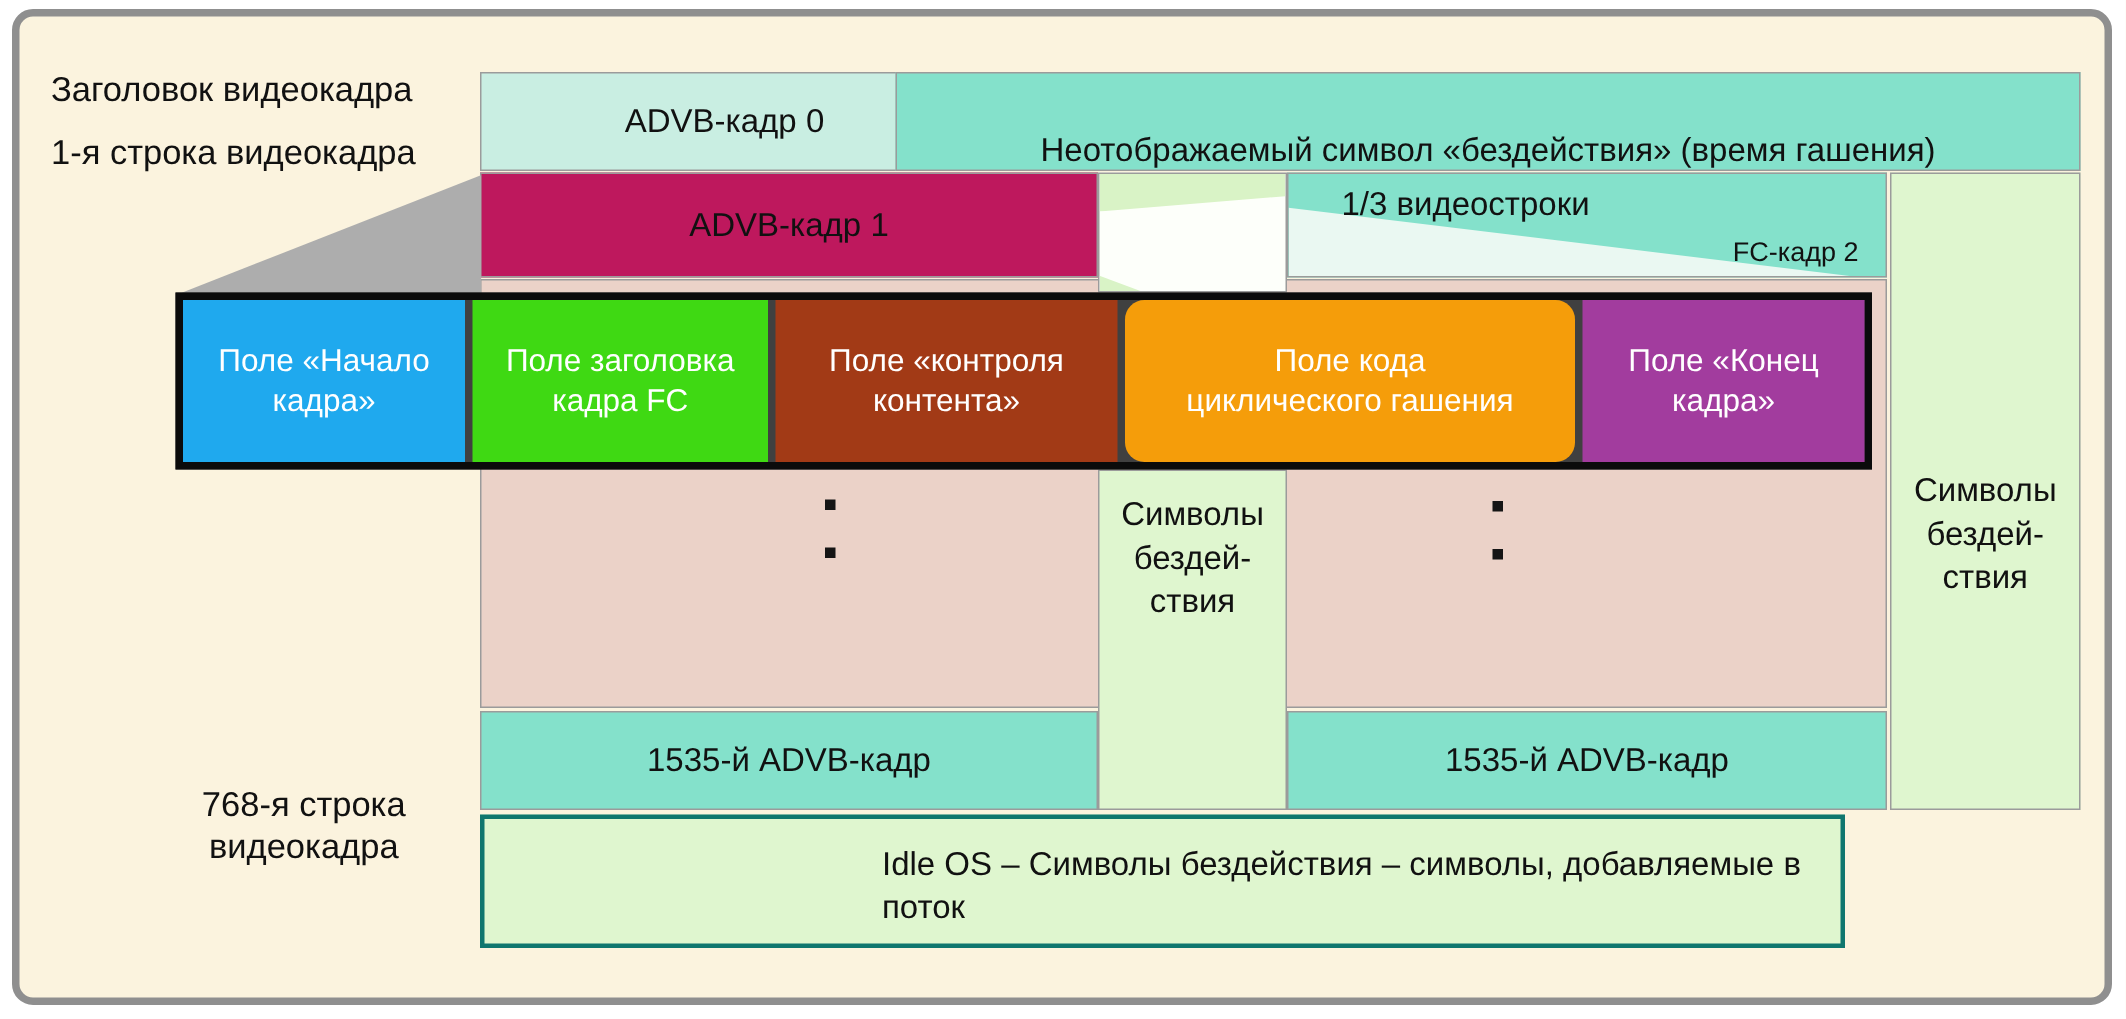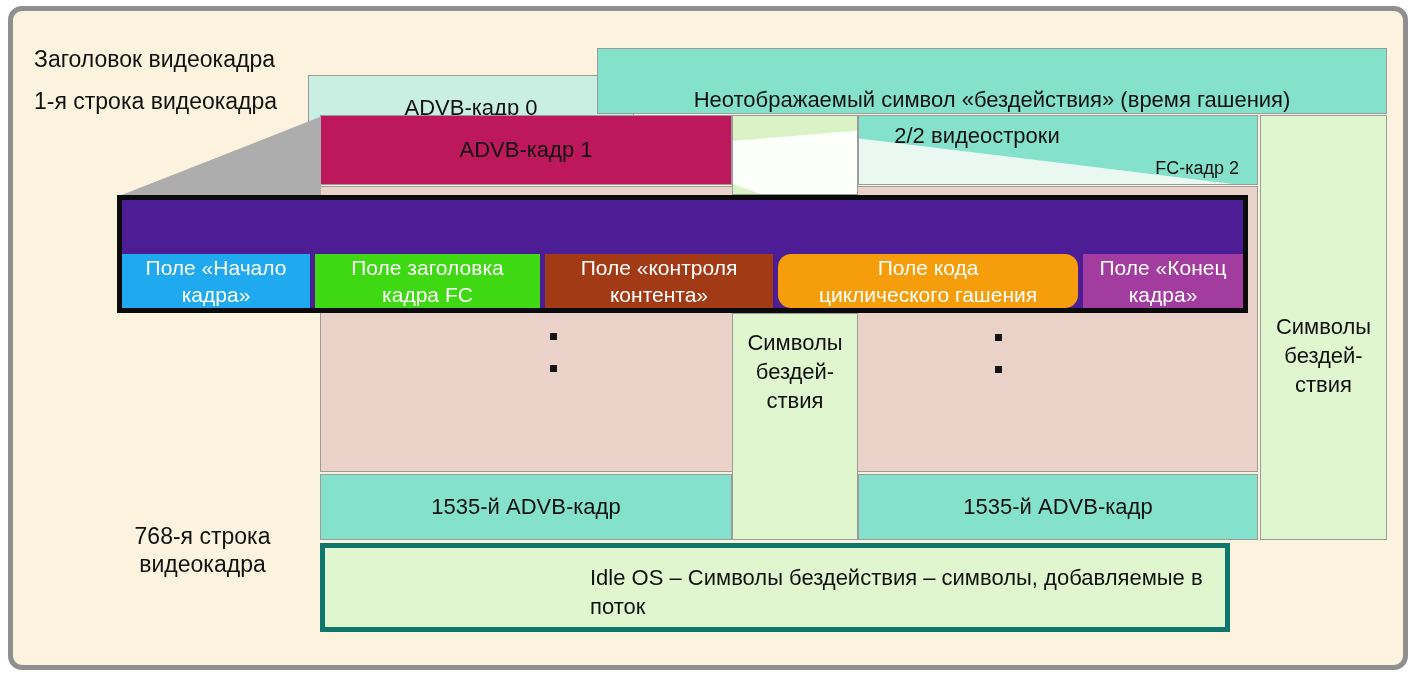--- a/index.html
+++ b/index.html
@@ -14,21 +14,21 @@
     border:5px solid #8F8F8F;border-radius:14px;
   }
   .cell{
     border:1px solid #9b9b9b;
     display:flex;align-items:center;justify-content:center;
     text-align:center;font-size:22px;line-height:26px;
   }
   .label{font-size:23px;line-height:27px;white-space:nowrap;}
   .label-center{text-align:center;white-space:normal;}
   
-  .advb0{left:308px;top:48px;width:326px;height:66px;margin-top:27px;}
+  .advb0{left:320px;top:48px;width:326px;height:66px;}
   .blanking{left:597px;top:48px;width:790px;height:66px;align-items:flex-end;}
   
   .advb1{left:320px;top:115px;width:412px;height:70px;}
   .colD{left:732px;top:115px;width:126px;height:80px;border:1px solid #9b9b9b;}
   .wedge{position:absolute;inset:0;}
   .wedge-top{clip-path:polygon(0 0,100% 0,100% 19%,0 32%);}
   .wedge-corner{clip-path:polygon(0 87%,0 100%,22% 100%);}
   .boxE{left:858px;top:115px;width:400px;height:70px;border:1px solid #9b9b9b;overflow:hidden;}
   .wedge-pale{clip-path:polygon(0 33%,0 100%,94% 100%);}
   .halfline{position:absolute;left:10px;top:7px;width:216px;text-align:center;font-size:22px;}
@@ -40,32 +40,32 @@
     justify-content:flex-start;align-items:flex-start;flex-direction:column;}
   .col-text{width:100%;text-align:center;font-size:22px;line-height:29px;}
   
   .pink{left:320px;top:186px;width:938px;height:286px;border:1px solid #9b9b9b;}
   
   .triangle{left:117px;top:115px;width:204px;height:81px;
     clip-path:polygon(100% 2%,100% 100%,1% 100%);}
   
   .fields{
     left:117px;top:195px;width:1131px;height:118px;
-    border:5px solid #0b0b0b;background:#4c1d95;
-    display:flex;gap:5px;align-items:flex-end;
+    border:5px solid #0b0b0b;background:#404040;
+    display:flex;gap:5px;
   }
   .field{
     display:flex;flex-direction:column;justify-content:center;
     text-align:center;color:#ffffff;font-size:21px;line-height:27px;
   }
-  .f0{width:188px;} .f1{width:225px;} .f2{width:228px;} .f3{width:300px;} .f4{flex:1;}
+  .f0{width:188px;} .f1{width:197px;} .f2{width:228px;} .f3{width:300px;} .f4{flex:1;}
   
   .r1535l{left:320px;top:474px;width:412px;height:66px;}
   .r1535r{left:858px;top:474px;width:400px;height:66px;}
-  .idlebox{left:320px;top:543px;width:910px;height:89px;border:5px solid #0f766e;}
+  .idlebox{left:320px;top:543px;width:910px;height:89px;border:3px solid #0f766e;}
   .idletext{position:absolute;left:265px;top:15px;font-size:22px;line-height:29px;text-align:left;}
   .dot{position:absolute;width:7px;height:7px;background:#151515;}
   
   .lbl-header{left:34px;top:46px;}
   .lbl-line1{left:34px;top:88px;}
   .lbl-768{left:95px;top:478px;width:215px;font-size:23px;line-height:28px;margin-top:44px;}
 </style>
 </head>
 <body>
 
@@ -93,21 +93,21 @@
     <span>ADVB-кадр 1</span>
   </div>
 
   <div class="abs colD" style="background-color: rgb(253, 255, 250);">
     <div class="wedge wedge-top" style="background-color: rgb(217, 243, 198);"></div>
     <div class="wedge wedge-corner" style="background-color: rgb(217, 243, 198);"></div>
   </div>
 
   <div class="abs boxE" style="background-color: rgb(132, 225, 203);">
     <div class="wedge wedge-pale" style="background-color: rgb(234, 248, 242);"></div>
-    <div class="halfline">2/2 видеостроки</div>
+    <div class="halfline">1/3 видеостроки</div>
     <div class="fc2">FC-кадр 2</div>
   </div>
 
   <div class="abs cell col-right" style="background-color: rgb(223, 246, 207);">
     <div class="col-text">Символы</div>
     <div class="col-text">бездей-</div>
     <div class="col-text">ствия</div>
   </div>
 
   <div class="abs cell col-mid" style="background-color: rgb(223, 246, 207);">

